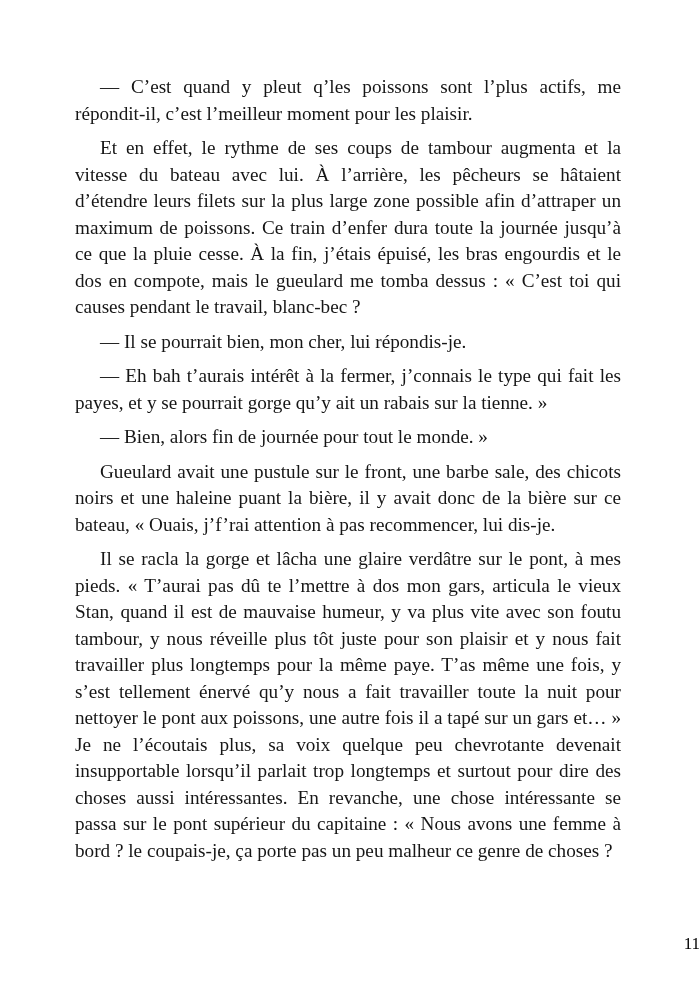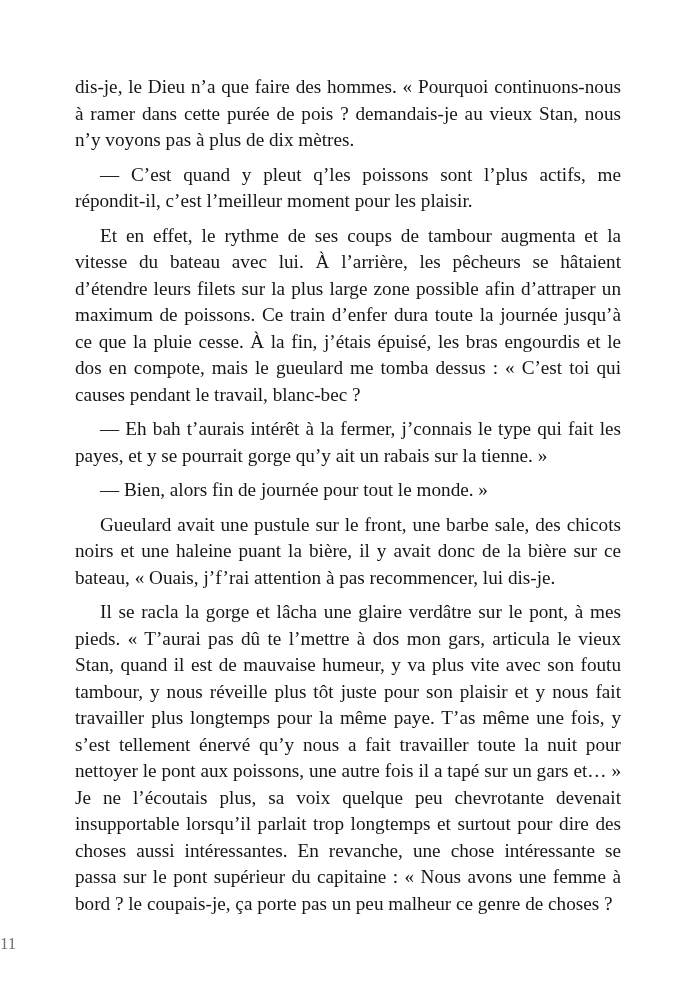--- a/index.html
+++ b/index.html
@@ -20,32 +20,32 @@
     margin: 0 0 8px 0;
     text-indent: 0;
   }
   .page p.indent { text-indent: 25px; }
   .page p.first { text-indent: 0; }
   .page-number {
     position: absolute;
     top: 934px;
     left: 0;
     width: 700px;
-    text-align: left;
+    text-align: right;
     font-family: "Liberation Serif", serif;
     font-size: 17px;
-    color: #737373;
+    color: #000000;
   }
 </style>
 </head>
 <body>
 
 <div class="page">
-  <p class="first">dis-je, le Dieu n’a que faire des hommes. « Pourquoi continuons-nous à ramer dans cette purée de pois ? demandais-je au vieux Stan, nous n’y voyons pas à plus de dix mètres.</p>
   <p class="indent">— C’est quand y pleut q’les poissons sont l’plus actifs, me répondit-il, c’est l’meilleur moment pour les plaisir.</p>
   <p class="indent">Et en effet, le rythme de ses coups de tambour augmenta et la vitesse du bateau avec lui. À l’arrière, les pêcheurs se hâtaient d’étendre leurs filets sur la plus large zone possible afin d’attraper un maximum de poissons. Ce train d’enfer dura toute la journée jusqu’à ce que la pluie cesse. À la fin, j’étais épuisé, les bras engourdis et le dos en compote, mais le gueulard me tomba dessus : « C’est toi qui causes pendant le travail, blanc-bec ?</p>
+  <p class="indent">— Il se pourrait bien, mon cher, lui répondis-je.</p>
   <p class="indent">— Eh bah t’aurais intérêt à la fermer, j’connais le type qui fait les payes, et y se pourrait gorge qu’y ait un rabais sur la tienne. »</p>
   <p class="indent">— Bien, alors fin de journée pour tout le monde. »</p>
   <p class="indent">Gueulard avait une pustule sur le front, une barbe sale, des chicots noirs et une haleine puant la bière, il y avait donc de la bière sur ce bateau, « Ouais, j’f’rai attention à pas recommencer, lui dis-je.</p>
   <p class="indent">Il se racla la gorge et lâcha une glaire verdâtre sur le pont, à mes pieds. « T’aurai pas dû te l’mettre à dos mon gars, articula le vieux Stan, quand il est de mauvaise humeur, y va plus vite avec son foutu tambour, y nous réveille plus tôt juste pour son plaisir et y nous fait travailler plus longtemps pour la même paye. T’as même une fois, y s’est tellement énervé qu’y nous a fait travailler toute la nuit pour nettoyer le pont aux poissons, une autre fois il a tapé sur un gars et… » Je ne l’écoutais plus, sa voix quelque peu chevrotante devenait insupportable lorsqu’il parlait trop longtemps et surtout pour dire des choses aussi intéressantes. En revanche, une chose intéressante se passa sur le pont supérieur du capitaine : « Nous avons une femme à bord ? le coupais-je, ça porte pas un peu malheur ce genre de choses ?</p>
 </div>
 
 <div class="page-number">11</div>
 
 </body></html>

